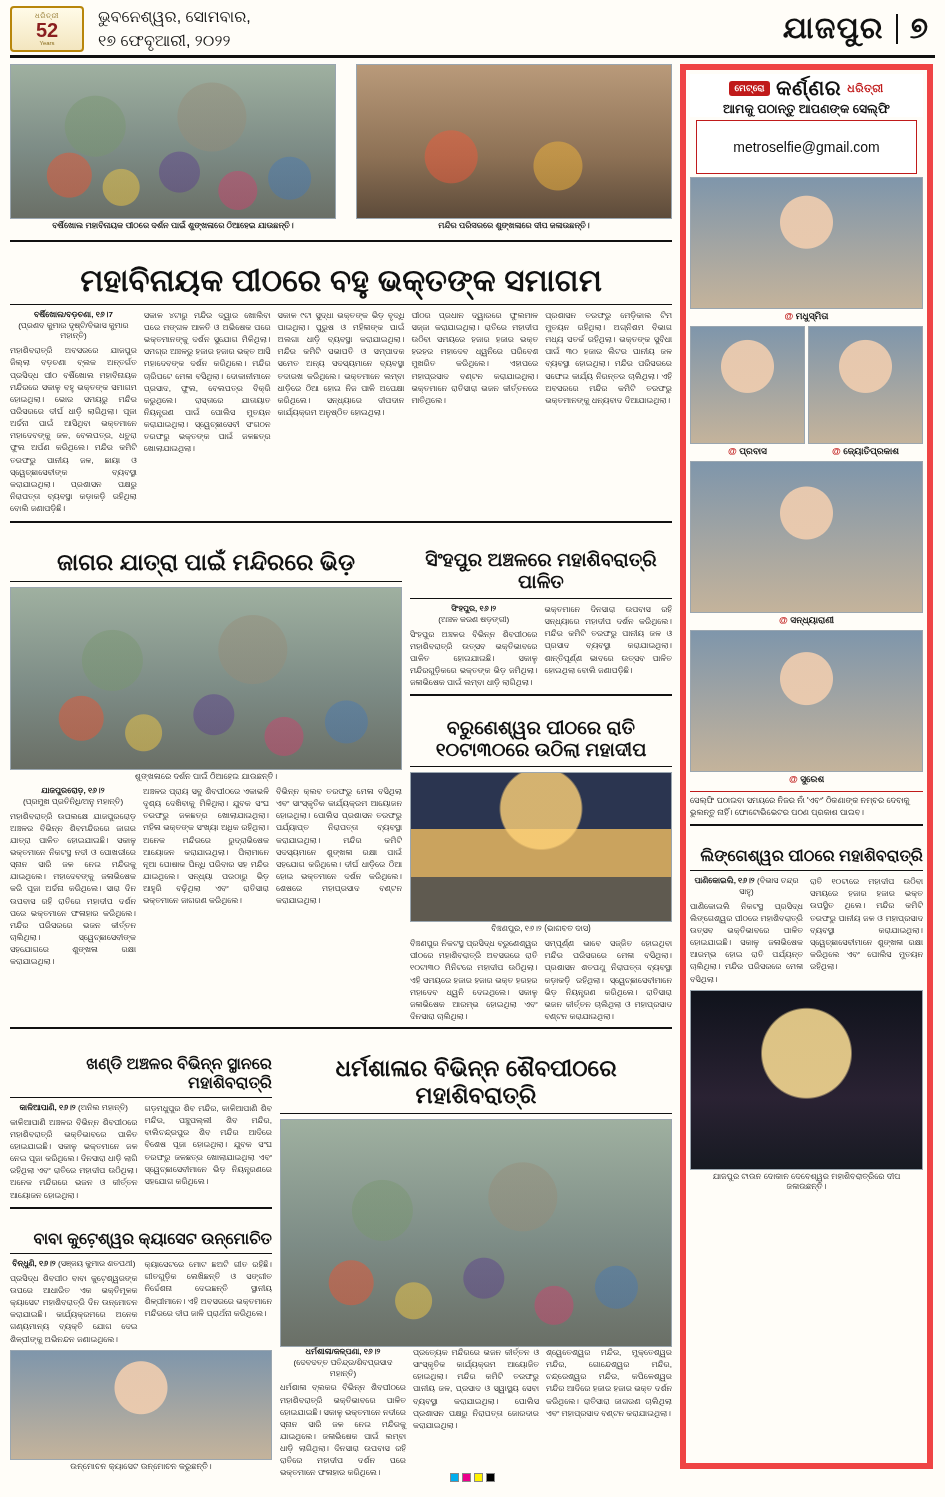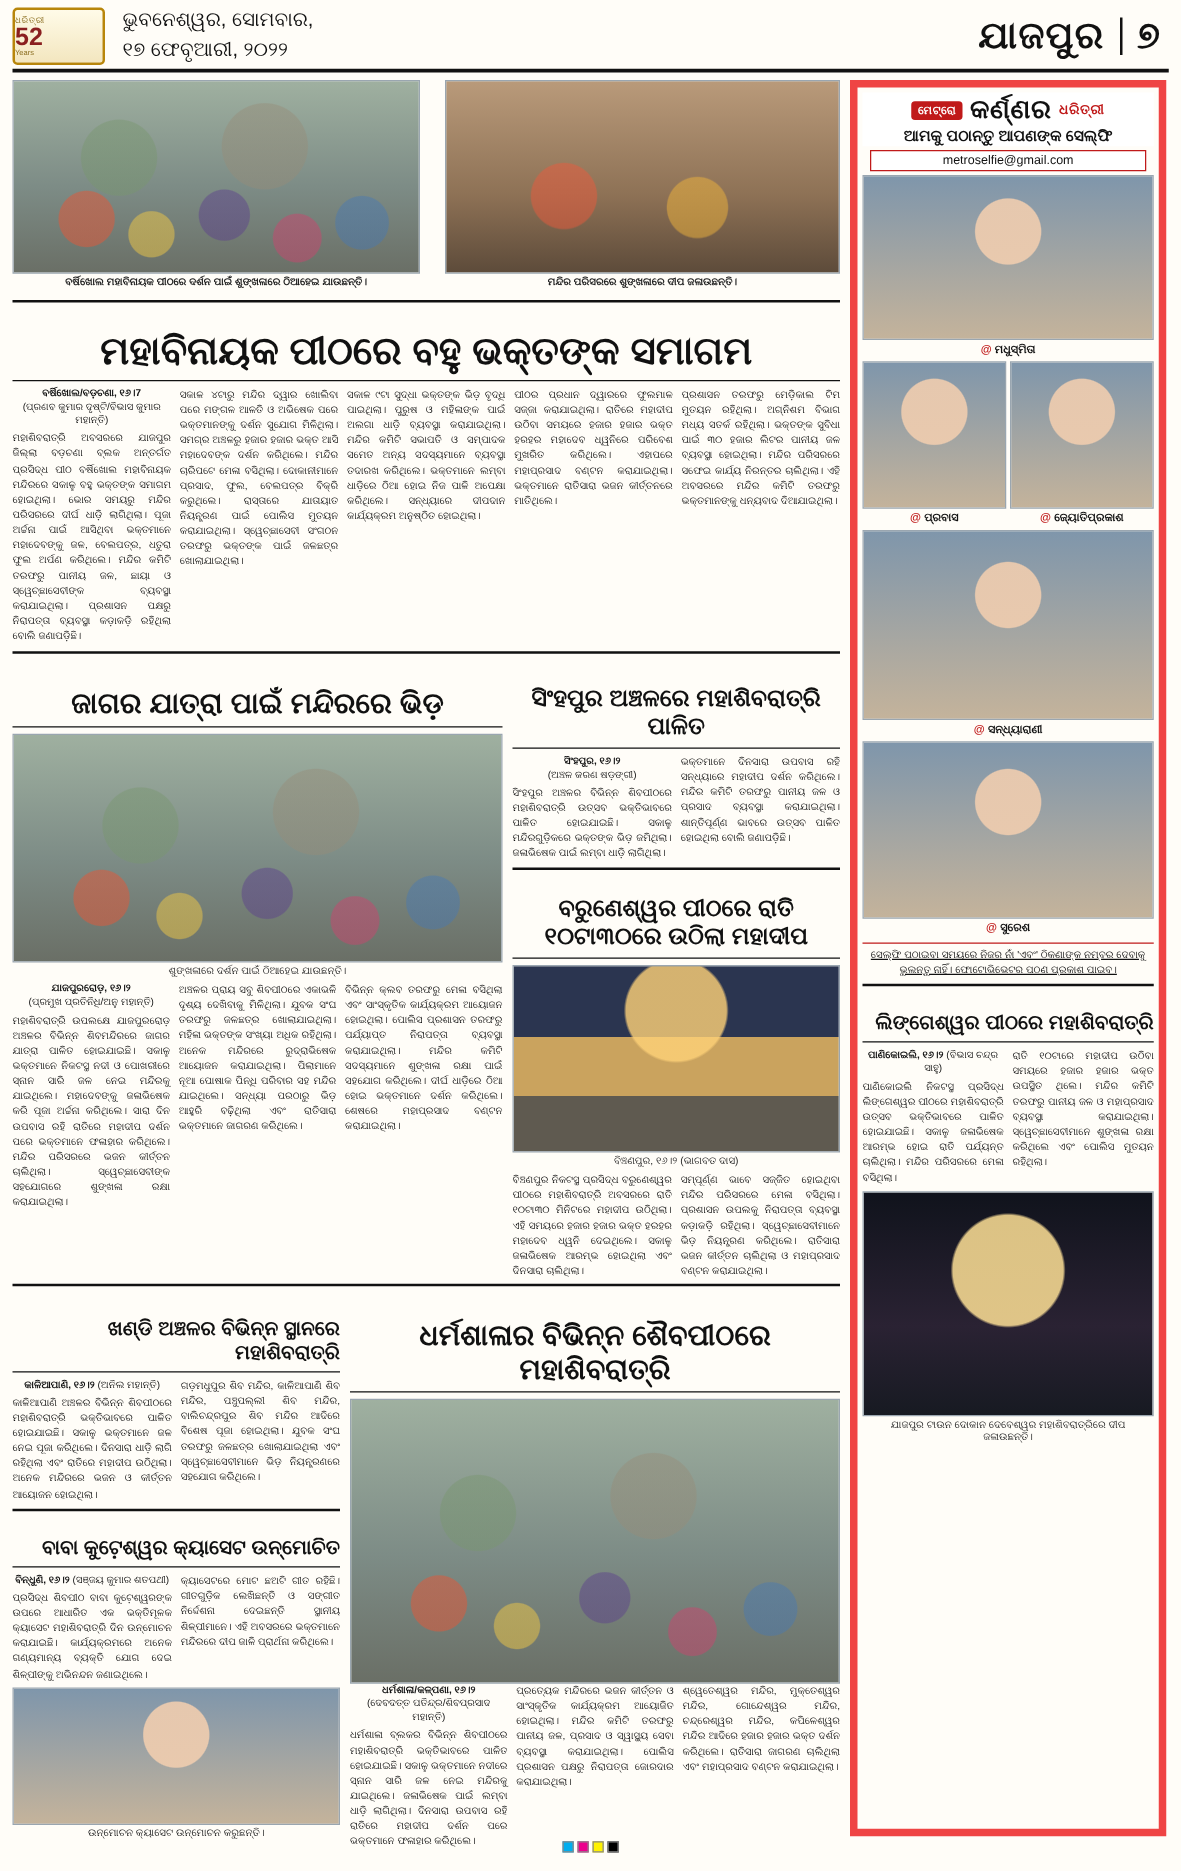--- a/index.html
+++ b/index.html
@@ -27,21 +27,21 @@
     border-bottom: 3px solid #111;
     padding-bottom: 4px;
     height: 52px;
   }
   .logo-badge {
     width: 74px; height: 46px;
     border: 2px solid #b8860b;
     border-radius: 4px;
     background: linear-gradient(#fffbe8,#f3e6bf);
     display: flex; flex-direction: column;
-    justify-content: center;
+    align-items: center; justify-content: center;
     margin-right: 14px;
     flex: none;
   }
   .logo-badge .brand { font-size: 7px; color:#8a6d1f; letter-spacing:.5px; }
   .logo-badge .num { font-size: 20px; font-weight: bold; color:#8a1f1f; line-height:1; }
   .logo-badge .yrs { font-size: 6px; color:#8a6d1f; }
   .mast-dateline { font-size: 16px; line-height: 1.45; color:#111; flex:none; }
   .mast-spacer { flex: 1; }
   .mast-section {
     font-size: 30px;
@@ -151,30 +151,30 @@
   .ad-title {
     font-size: 21px; font-weight: bold; letter-spacing:.5px;
     display:flex; align-items:center; justify-content:center; gap:6px;
   }
   .ad-metro {
     font-size: 9px; color:#fff; background:#c01a1a; border-radius:3px;
     padding: 2px 5px; font-weight:bold;
   }
   .ad-sub { font-size: 12.5px; font-weight:bold; margin-top:2px; }
   .ad-mail {
-    border: 1px solid #c01a1a; color:#111; font-size: 10px;
-    text-align:center; margin: 3px 6px; padding: 2px 0; background:#fff;
+    border: 1px solid #c01a1a; color:#111; font-size: 14px;
+    text-align:center; margin: 3px 6px; padding: 18px 0; background:#fff;
   }
   .rail-caption {
     font-size: 9px; text-align:center; padding: 2px 0 4px 0; font-weight:bold;
   }
   .rail-caption .at { color:#c01a1a; font-weight:bold; }
   .rail-note {
-    font-size: 8.2px; text-align:center; line-height:1.45;
-    border-top:1px solid #c01a1a; padding-top:3px; margin-top:2px;text-decoration:underline;
+    font-size: 8.2px; text-align:left; line-height:1.45;
+    border-top:1px solid #c01a1a; padding-top:3px; margin-top:2px;
   }
   .rail-grid2 { display:flex; gap:3px; }
   .rail-grid2 > div { flex:1; }
 
   .cmyk { display:flex; gap:3px; justify-content:center; margin-top:4px; }
   .cmyk span { width:9px; height:9px; display:inline-block; border:1px solid #888; }
 </style>
 </head>
 <body>
 
@@ -285,21 +285,21 @@
           <div class="rule thick"></div>
           <div class="headline h3">ବରୁଣେଶ୍ୱର ପୀଠରେ ରାତି ୧୦ଟା୩୦ରେ ଉଠିଲା ମହାଦୀପ</div>
           <div class="rule"></div>
           <div class="photo temple" style="height:150px;"></div>
           <div class="caption">ବିଞ୍ଚଣପୁର, ୧୬।୨ (ଭାଗବତ ଦାସ)</div>
           <div class="cols">
             <div class="col">
               <div class="body-text">ବିଞ୍ଚଣପୁର ନିକଟସ୍ଥ ପ୍ରସିଦ୍ଧ ବରୁଣେଶ୍ୱର ପୀଠରେ ମହାଶିବରାତ୍ରି ଅବସରରେ ରାତି ୧୦ଟା୩୦ ମିନିଟରେ ମହାଦୀପ ଉଠିଥିଲା। ଏହି ସମୟରେ ହଜାର ହଜାର ଭକ୍ତ ହରହର ମହାଦେବ ଧ୍ୱନି ଦେଇଥିଲେ। ସକାଳୁ ଜଳାଭିଷେକ ଆରମ୍ଭ ହୋଇଥିଲା ଏବଂ ଦିନସାରା ଚାଲିଥିଲା।</div>
             </div>
             <div class="col">
-              <div class="body-text">ସମ୍ପୂର୍ଣ୍ଣ ଭାବେ ସଜ୍ଜିତ ହୋଇଥିବା ମନ୍ଦିର ପରିସରରେ ମେଳା ବସିଥିଲା। ପ୍ରଶାସନ ଉପଲକୁ ନିରାପତ୍ତା ବ୍ୟବସ୍ଥା କଡ଼ାକଡ଼ି ରହିଥିଲା। ସ୍ୱେଚ୍ଛାସେବୀମାନେ ଭିଡ଼ ନିୟନ୍ତ୍ରଣ କରିଥିଲେ। ରାତିସାରା ଭଜନ କୀର୍ତ୍ତନ ଚାଲିଥିଲା ଓ ମହାପ୍ରସାଦ ବଣ୍ଟନ କରାଯାଇଥିଲା।</div>
+              <div class="body-text">ସମ୍ପୂର୍ଣ୍ଣ ଭାବେ ସଜ୍ଜିତ ହୋଇଥିବା ମନ୍ଦିର ପରିସରରେ ମେଳା ବସିଥିଲା। ପ୍ରଶାସନ ଶତପଥୁ ନିରାପତ୍ତା ବ୍ୟବସ୍ଥା କଡ଼ାକଡ଼ି ରହିଥିଲା। ସ୍ୱେଚ୍ଛାସେବୀମାନେ ଭିଡ଼ ନିୟନ୍ତ୍ରଣ କରିଥିଲେ। ରାତିସାରା ଭଜନ କୀର୍ତ୍ତନ ଚାଲିଥିଲା ଓ ମହାପ୍ରସାଦ ବଣ୍ଟନ କରାଯାଇଥିଲା।</div>
             </div>
           </div>
         </div>
       </div>
 
       <div class="rule thick" style="margin-top:4px;"></div>
 
       <div style="display:flex; gap:8px;">
 
         <div style="width:262px;">

